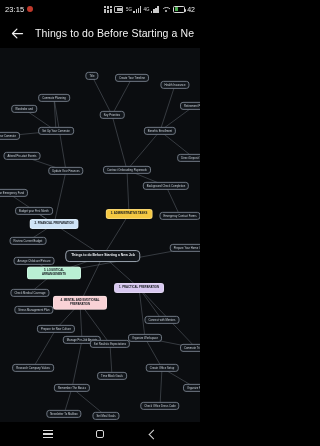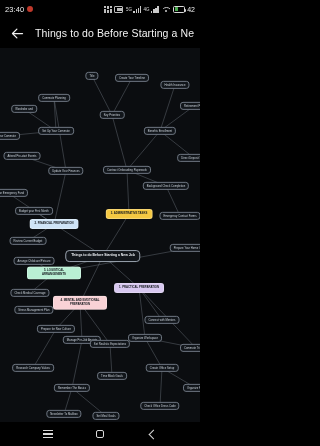--- a/index.html
+++ b/index.html
@@ -170,21 +170,21 @@
     position:absolute; left:50%; bottom:3px; transform:translateX(-50%);
     width:60px; height:2.6px; border-radius:2px; background:#d9d9d9;
     opacity:.0;
   }
 </style>
 </head>
 <body>
 
 <div id="statusbar">
   <div id="status-left">
-    <span id="clock">23:40</span>
+    <span id="clock">23:15</span>
     <span class="dot-badge"></span>
   </div>
   <div id="status-right">
     <span class="sicon sq-grid"></span>
     <span class="sicon simcard"></span>
     <span class="net-label">5G</span>
     <span class="sicon bars">
         <i></i>
         <i></i>
         <i></i>

